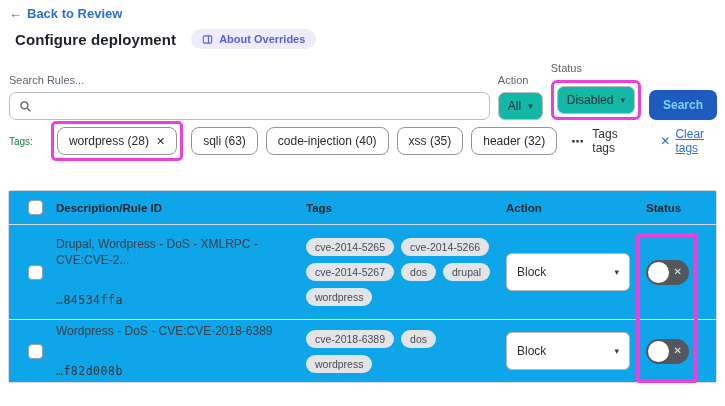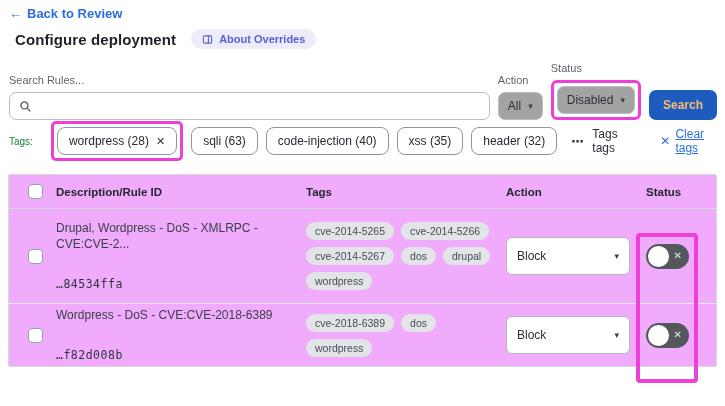--- a/index.html
+++ b/index.html
@@ -27,48 +27,48 @@
   .field-label { font-size:11px; color:#5d646d; margin-bottom:6px; display:block; }
   .search-group { flex:1; }
   .search-box {
     height:28px; border:1px solid #b9bdc4; border-radius:7px; background:#fff;
     display:flex; align-items:center; padding:0 9px; gap:6px;
   }
   .search-box input {
     border:none; outline:none; flex:1; font-size:12px; font-family:inherit; background:transparent;
   }
   .dropdown {
-    height:28px; border:1px solid #b9bdc4; border-radius:7px; background:#a3a3a3;
+    height:28px; border:1px solid #b9bdc4; border-radius:7px; background:#14b8a6;
     display:flex; align-items:center; justify-content:center; gap:7px;
     font-size:12px; color:#2b3036; padding:0 9px; cursor:pointer; white-space:nowrap;
   }
   .caret { font-size:9px; color:#3a3f46; line-height:1; }
   .hl-wrap-status { border:3px solid #ee3fd8; border-radius:6px; padding:3px; }
   .btn-search {
-    height:30px; padding:8px 14px; background:#1d5bbf; color:#fdba74; border:none; border-radius:7px;
+    height:30px; padding:8px 14px; background:#1d5bbf; color:#7dd3fc; border:none; border-radius:7px;
     font-size:12px; font-weight:600; font-family:inherit; cursor:pointer;
   }
   
   .tags-bar { position:absolute; left:9px; top:121px; display:flex; align-items:center; gap:8px; }
   .tags-label { font-size:10px; color:#15803d; margin-right:10px; }
   .chip {
     display:flex; align-items:center; gap:7px; border:1px solid #8f959d; border-radius:8px;
     background:#fff; padding:6px 11px; font-size:12px; color:#272b31; cursor:pointer; white-space:nowrap;
   }
   .chip .chip-x { font-size:11px; color:#2b3036; }
   .hl-wrap-chip { border:3px solid #ee3fd8; border-radius:5px; padding:3px; display:inline-flex; }
   .more-tags { display:flex; align-items:center; gap:7px; font-size:12px; color:#2b3036; margin-left:6px; cursor:pointer; }
   .ellipsis-icon { font-size:13px; font-weight:700; color:#2b3036; letter-spacing:1px; }
   .clear-tags { display:flex; align-items:center; gap:5px; margin-left:14px; cursor:pointer; }
   .clear-tags .x { color:#2c6fdb; font-size:12px; }
   .clear-tags .lbl { color:#2c6fdb; font-size:12px; text-decoration:underline; }
   
   .rules-table {
-    position:absolute; left:8px; top:174px; width:709px;
-    border:1px solid #d6d8dd; border-radius:2px; background:#f0abfc;
+    position:absolute; left:8px; top:190px; width:709px;
+    border:1px solid #d6d8dd; border-radius:2px; background:#0ea5e9;
   }
   .t-row { display:flex; align-items:center; }
   .t-head { height:34px; border-bottom:1px solid #d6d8dd; font-size:11.5px; font-weight:700; color:#23272e; }
   .row-1 { height:95px; border-bottom:1px solid #e4e6e9; }
   .row-2 { height:62px; }
   .col-check  { width:47px; padding-left:19px; display:flex; align-items:center; }
   .col-desc   { width:250px; padding-right:12px; }
   .col-tags   { width:200px; padding-right:10px; }
   .col-action { width:140px; }
   .col-status { flex:1; }

